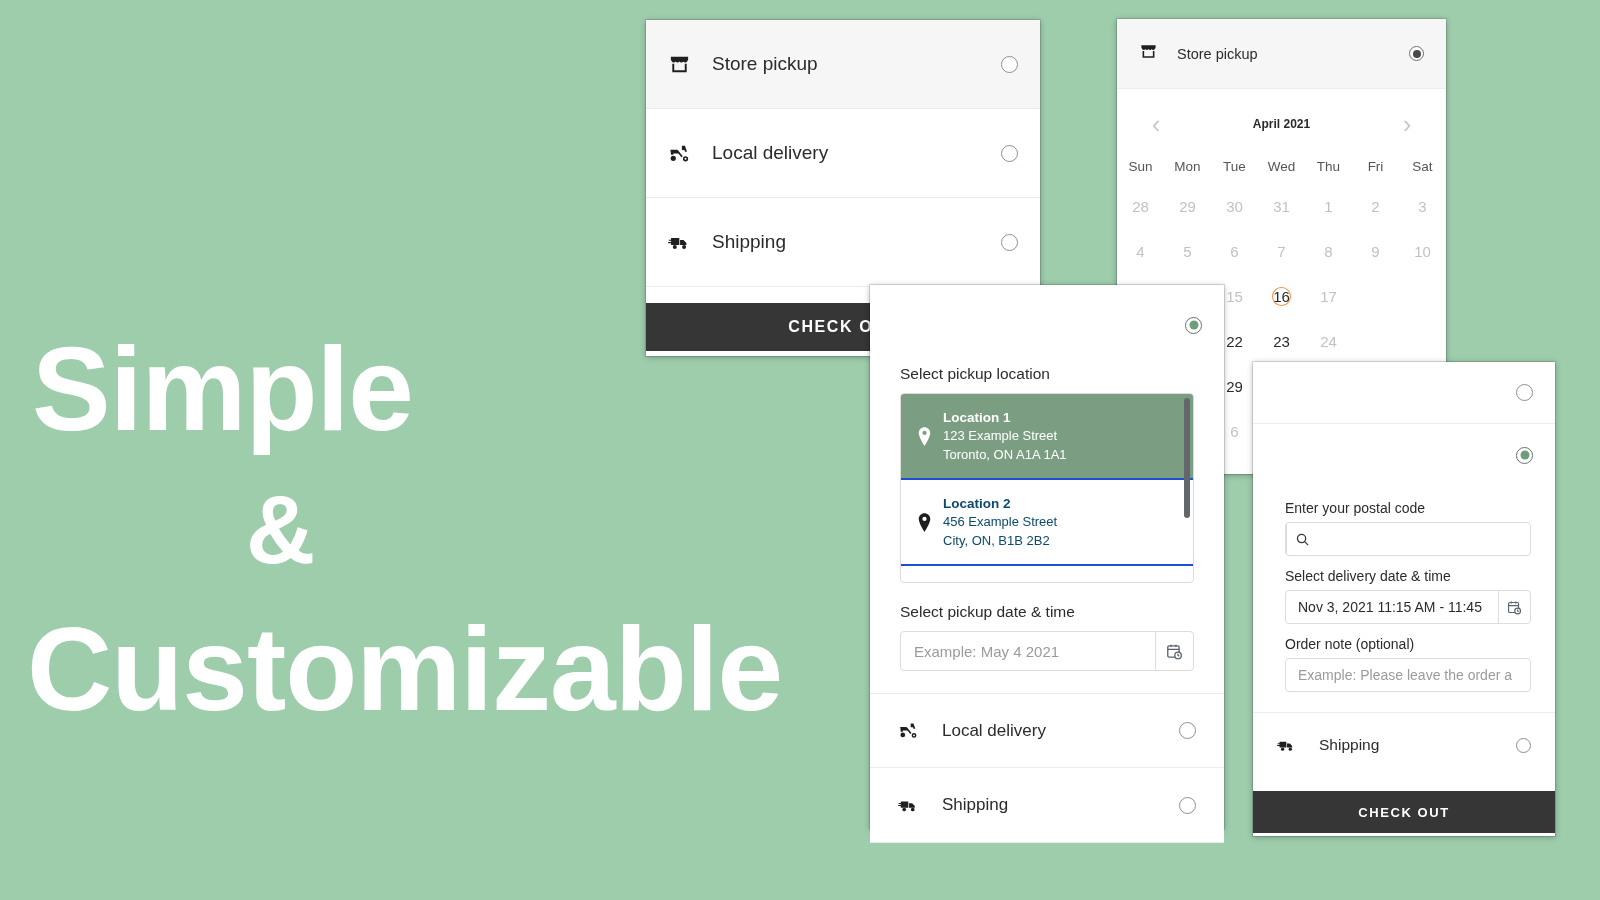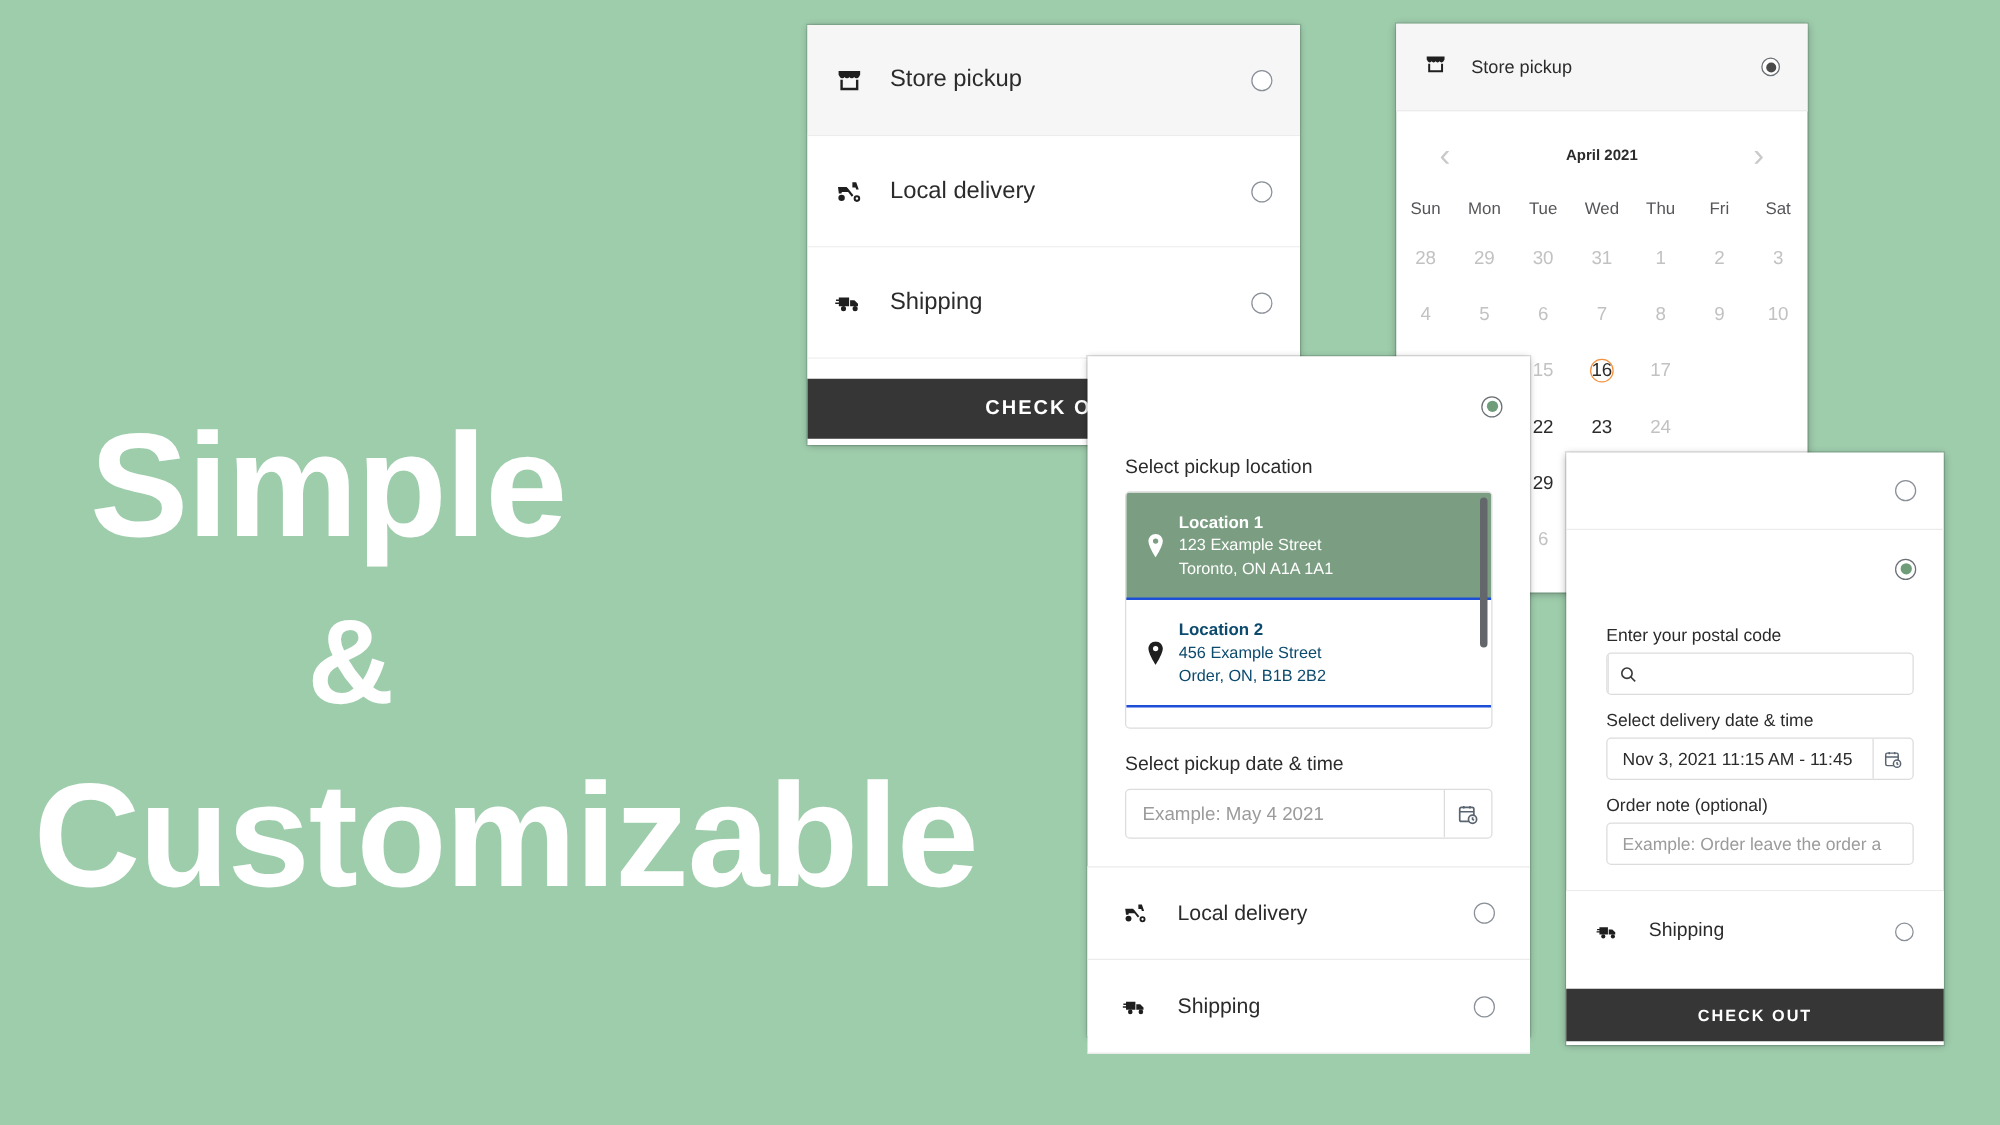--- a/index.html
+++ b/index.html
@@ -14,21 +14,21 @@
   #hero {
     position: absolute;
     left: 0; top: 330px;
     width: 860px;
     color: #ffffff;
     user-select: none;
   }
   #hero .line1 {
     font-size: 118px; font-weight: 700; line-height: 1.0;
     letter-spacing: -1px;
-    padding-left: 72px;
+    padding-left: 32px;
   }
   #hero .line2 {
     font-size: 96px; font-weight: 700; line-height: 1.0;
     padding-left: 246px; margin-top: 34px;
   }
   #hero .line3 {
     font-size: 118px; font-weight: 700; line-height: 1.0;
     letter-spacing: -1px;
     padding-left: 27px; margin-top: 32px;
   }
@@ -355,21 +355,21 @@
 
       <div class="locitem">
         <span class="pin">
           <svg viewBox="0 0 24 30" fill="#1f1f1f">
               <path d="M12 0C6.9 0 2.8 4.1 2.8 9.2c0 6.9 9.2 20.8 9.2 20.8s9.2-13.9 9.2-20.8C21.2 4.1 17.1 0 12 0zm0 12.6a3.4 3.4 0 1 1 0-6.8 3.4 3.4 0 0 1 0 6.8z"></path>
             </svg>
         </span>
         <span class="txt">
           <b>Location 2</b>
           <span>456 Example Street</span><br>
-          <span>Order, ON, B1B 2B2</span>
+          <span>City, ON, B1B 2B2</span>
         </span>
       </div>
 
       <div class="locitem">
         <span class="pin"></span>
         <span class="txt">
           <b>Windsor</b>
         </span>
       </div>
 
@@ -447,21 +447,21 @@
             <rect x="2.5" y="4" width="16" height="16" rx="2"></rect>
             <path d="M2.5 9h16M7 2.5v3M14 2.5v3"></path>
             <circle cx="17" cy="17.5" r="4.6" fill="#ffffff"></circle>
             <path d="M17 15.2v2.4l1.6 1.1"></path>
           </svg>
       </span>
     </div>
 
     <div class="flabel">Order note (optional)</div>
     <div class="inputwrap">
-      <span class="fld ph">Example: Order leave the order a</span>
+      <span class="fld ph">Example: Please leave the order a</span>
     </div>
   </div>
 
   <div class="divider"></div>
 
   <div class="row optrow" style="border-bottom:none;">
     <span class="ico">
       <svg viewBox="0 0 24 24" fill="#1f1f1f">
           <path d="M3.2 7.4h8.6v7.2H3.2zM12.6 9.5h3.6l3 3v2.1h-6.6z"></path>
           <path d="M.8 9h4.4v1.3H.8zM.2 11.4h4.1v1.3H.2z"></path>

